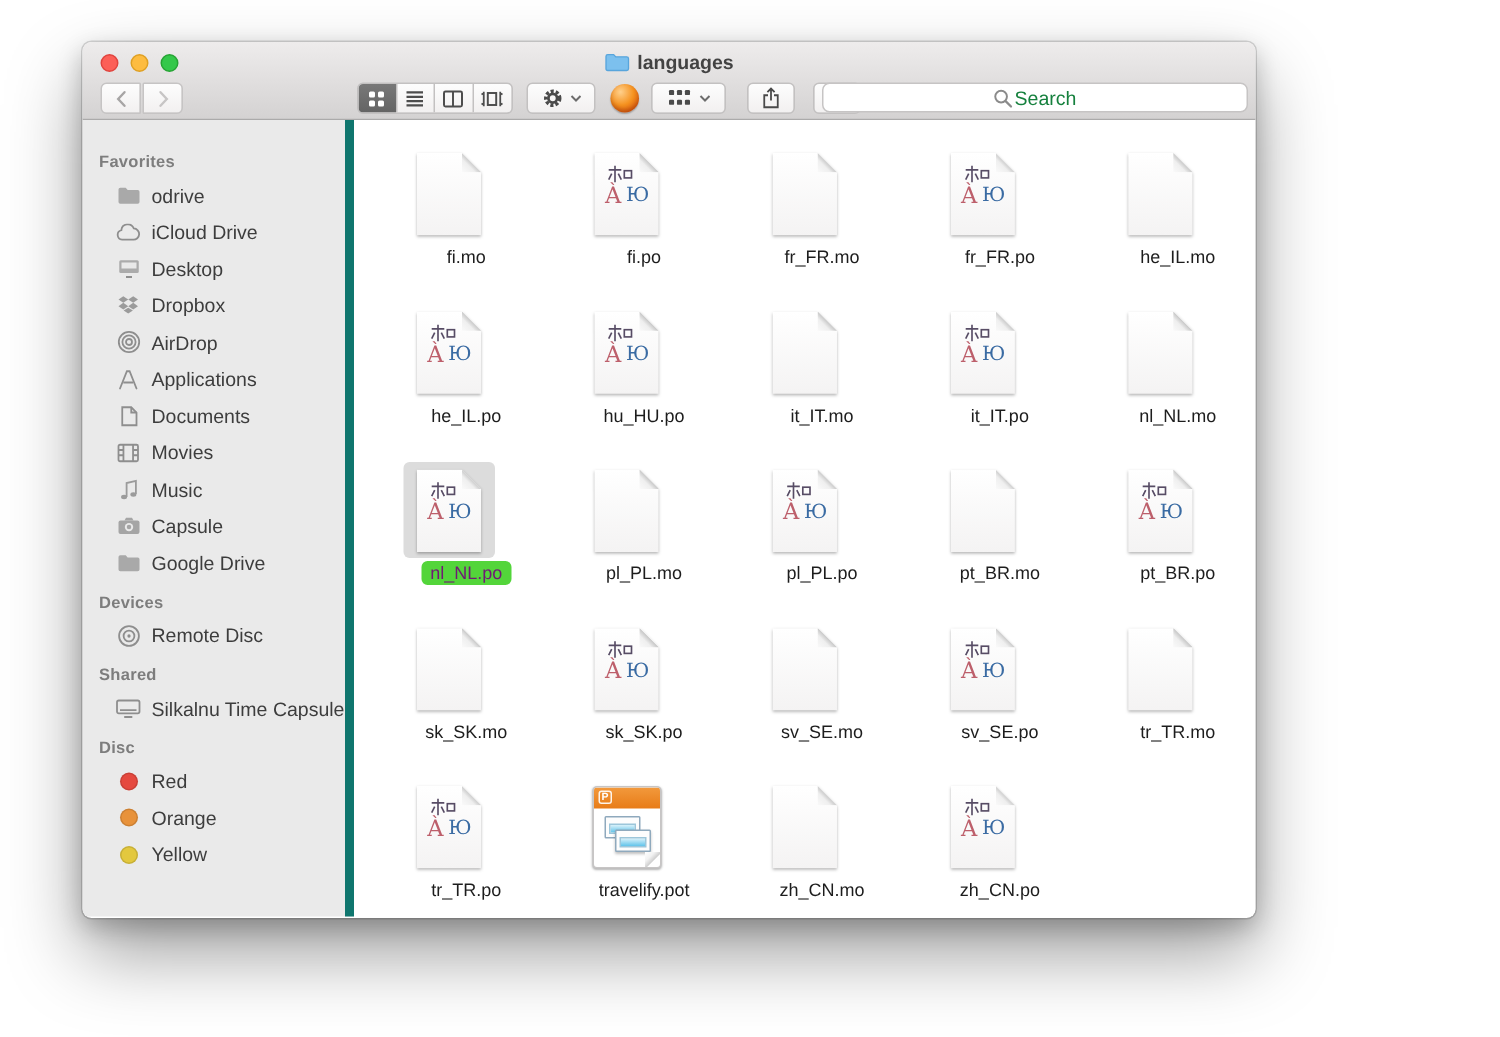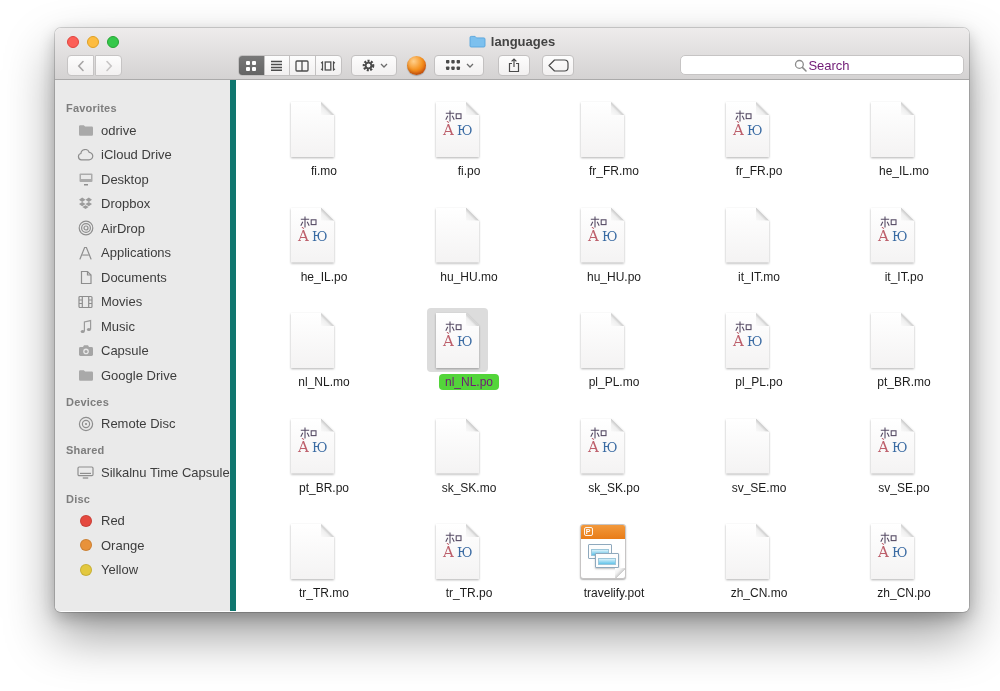--- a/index.html
+++ b/index.html
@@ -1,20 +1,20 @@
 <!DOCTYPE html>
 <html><head>
 <meta charset="utf-8">
 <style>
   * { margin:0; padding:0; box-sizing:border-box; }
   html,body { width:1000px; height:691px; background:#fff; font-family:"Liberation Sans","DejaVu Sans",sans-serif; overflow:hidden; }
   #stage { position:relative; width:1000px; height:691px; background:#fff; }
 
   
-  #window { position:absolute; left:55px; top:28px; width:914px; height:584px;
+  #window { position:absolute; left:55px; top:28px; width:782px; height:584px;
     border-radius:6px; background:#fff; overflow:hidden;
     box-shadow:0 24px 50px rgba(0,0,0,.38), 0 6px 16px rgba(0,0,0,.22), 0 0 0 1px rgba(0,0,0,.15); }
 
   
   #header { position:relative; height:52px; background:linear-gradient(#eeecec,#d4d2d2); border-bottom:1px solid #abaaaa; }
   #titlerow { position:relative; height:26px; }
   #lights { position:absolute; left:12px; top:8px; display:flex; gap:8px; }
   .light { width:12px; height:12px; border-radius:50%; border:1px solid rgba(0,0,0,.15); }
   #titlewrap { position:absolute; left:0; right:0; top:0; height:26px; display:flex; align-items:center; justify-content:center; gap:5px; }
   #titletext { font-size:13px; font-weight:bold; color:#434343; }
@@ -30,21 +30,21 @@
   .seg:last-child { border-right:none; }
   .seg.sel { background:linear-gradient(#787878,#646464); }
   #gearbtn { left:296px; width:46px; gap:4px; }
   #odrivebtn { left:349px; width:24px; border:none; background:transparent; }
   .orange-ball { width:19px; height:19px; border-radius:50%;
      background:radial-gradient(circle at 35% 28%, #ffd08c, #f5921f 48%, #d9540c 88%); box-shadow:inset 0 -2px 3px rgba(120,30,0,.35),0 1px 1px rgba(0,0,0,.25); }
   #groupbtn { left:379px; width:50px; gap:5px; }
   #sharebtn { left:443px; width:32px; }
   #tagbtn { left:487px; width:32px; }
   #search { position:absolute; right:5px; top:1px; width:284px; height:20px; background:#fff; border:1px solid #c6c4c4; border-radius:5px;
-            display:flex; align-items:center; justify-content:center; gap:1px; color:#701a75; font-size:13px; }
+            display:flex; align-items:center; justify-content:center; gap:1px; color:#15803d; font-size:13px; }
 
   
   #wbody { display:flex; height:531px; }
   #sidebar { width:181px; background:#eaeaea; border-right:6px solid #0f766e; padding-top:14px; overflow:hidden; flex:none; }
   .side-header { font-size:11px; font-weight:bold; color:#7d7d7d; padding:8px 0 4px 11px; letter-spacing:.2px; }
   .side-item { display:flex; align-items:center; gap:7px; height:24.5px; padding-left:22px; font-size:13px; color:#3d3d3d; cursor:default; }
   .side-icon { width:17px; height:17px; display:flex; align-items:center; justify-content:center; color:#8e8e8e; flex:none; }
   .tag-dot { width:12px; height:12px; border-radius:50%; display:inline-block; }
 
   #content { flex:1; background:#fff; overflow:hidden; }
@@ -464,31 +464,20 @@
                 </div>
               </div>
               <div class="flabel">he_IL.po</div>
             </div>
             <div class="cell">
               <div class="icon-slot">
                 <div class="backdrop">
                   <div class="doc">
                     <div class="sheet"></div>
                     <div class="fold"></div>
-                  </div>
-                </div>
-              </div>
-              <div class="flabel">hu_HU.mo</div>
-            </div>
-            <div class="cell">
-              <div class="icon-slot">
-                <div class="backdrop">
-                  <div class="doc">
-                    <div class="sheet"></div>
-                    <div class="fold"></div>
                     <span class="g-cjk">
                       <svg width="17" height="12" viewBox="0 0 17 12">
                         <path d="M0.8 3.2 H9.2 M5 0.5 V11.5 M2.8 5.8 L0.8 9.8 M7.2 5.8 L9.2 9.8" fill="none" stroke="#574c65" stroke-width="1.1"></path>
                         <rect x="11.2" y="3.8" width="4.8" height="4.8" fill="none" stroke="#574c65" stroke-width="1.1"></rect>
                       </svg>
                     </span>
                     <span class="g-latin">À</span>
                     <span class="g-cyr">Ю</span>
                   </div>
                 </div>

